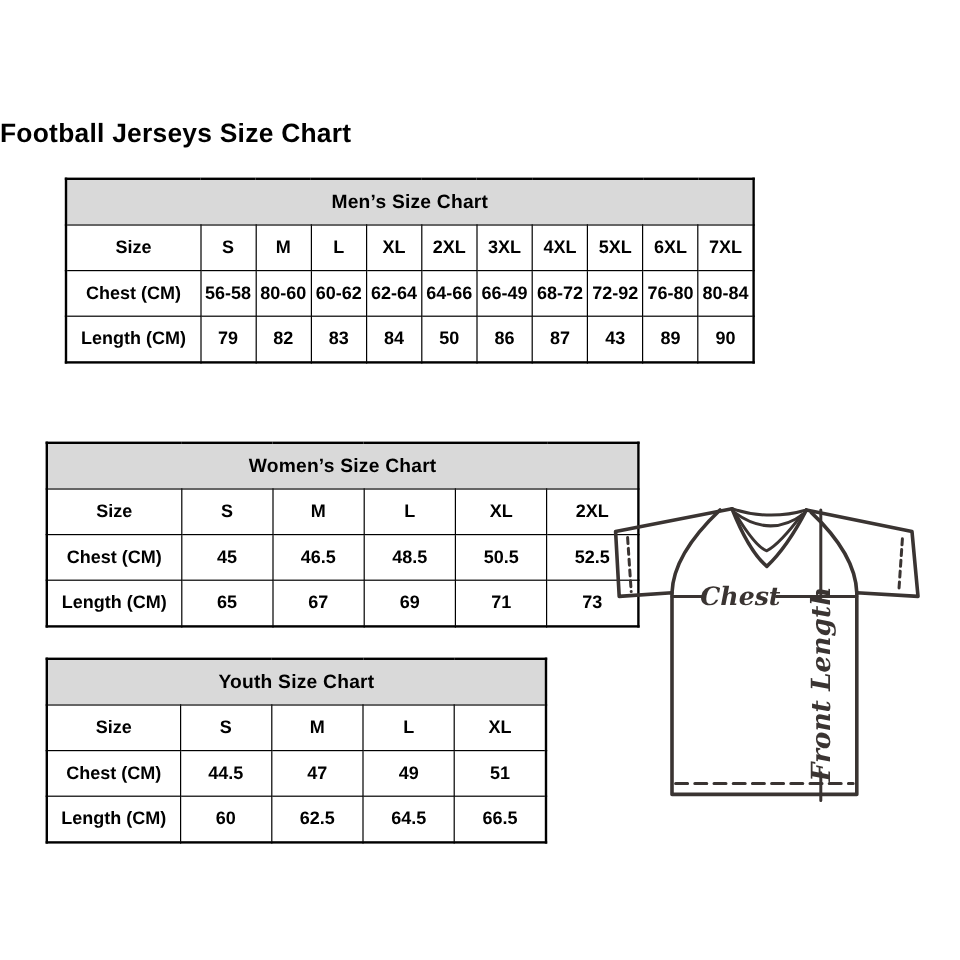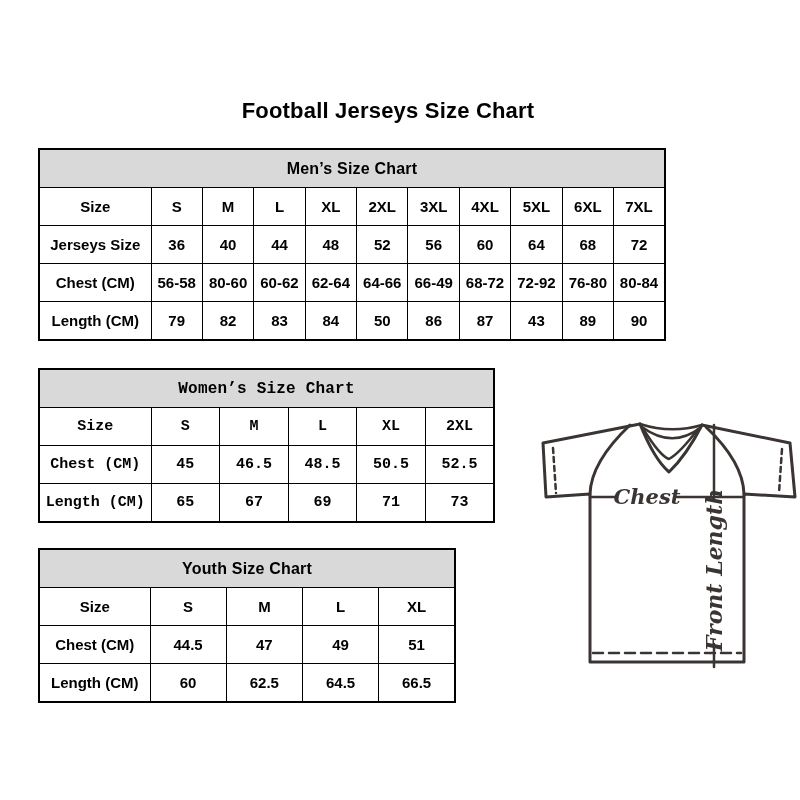--- a/index.html
+++ b/index.html
@@ -3,39 +3,39 @@
 <meta charset="utf-8">
 <style>
   html,body { margin:0; padding:0; background:#ffffff; }
   .page {
     position:relative; width:800px; height:800px; background:#ffffff;
     font-family:"Liberation Sans", sans-serif; color:#000;
     overflow:hidden;
   }
   .page-title {
     position:absolute; top:98px; left:0; width:776px;
-    text-align:center; font-size:22px; font-weight:bold; color:#000;
+    text-align:left; font-size:22px; font-weight:bold; color:#000;
     letter-spacing:0.2px;
   }
   table.size-table {
     position:absolute; border-collapse:collapse; table-layout:fixed;
     background:#fff; border:2px solid #000;
   }
   table.size-table th, table.size-table td {
     border:1.5px solid #000; text-align:center; vertical-align:middle;
     font-weight:bold; padding:0; font-size:15px; height:37px; color:#000;
     overflow:hidden; white-space:nowrap;
   }
   table.size-table th.tbl-title {
     background:#d9d9d9; font-size:16px; letter-spacing:0.2px;
   }
-  #mens-table   { left:38px; top:148px; width:628px; }
-  #womens-table { left:38px; top:368px; width:457px;font-family:Liberation Mono, monospace; }
+  #mens-table   { left:54px; top:148px; width:575px; }
+  #womens-table { left:38px; top:368px; width:495px; }
   #youth-table  { left:38px; top:548px; width:418px; }
-  .jersey-wrap { position:absolute; left:535px; top:412px; width:265px; height:280px; }
+  .jersey-wrap { position:absolute; left:505px; top:412px; width:265px; height:280px; }
   .jersey-wrap svg { display:block; }
   .measure-label {
     font-family:"DejaVu Serif", serif; font-style:italic; font-weight:bold;
     fill:#3a3432;
   }
 </style>
 </head>
 <body>
 
 <div class="page">
@@ -67,33 +67,20 @@
       <td>L</td>
       <td>XL</td>
       <td>2XL</td>
       <td>3XL</td>
       <td>4XL</td>
       <td>5XL</td>
       <td>6XL</td>
       <td>7XL</td>
     </tr>
     <tr>
-      <th>Jerseys Size</th>
-      <td>36</td>
-      <td>40</td>
-      <td>44</td>
-      <td>48</td>
-      <td>52</td>
-      <td>56</td>
-      <td>60</td>
-      <td>64</td>
-      <td>68</td>
-      <td>72</td>
-    </tr>
-    <tr>
       <th>Chest (CM)</th>
       <td>56-58</td>
       <td>80-60</td>
       <td>60-62</td>
       <td>62-64</td>
       <td>64-66</td>
       <td>66-49</td>
       <td>68-72</td>
       <td>72-92</td>
       <td>76-80</td>

